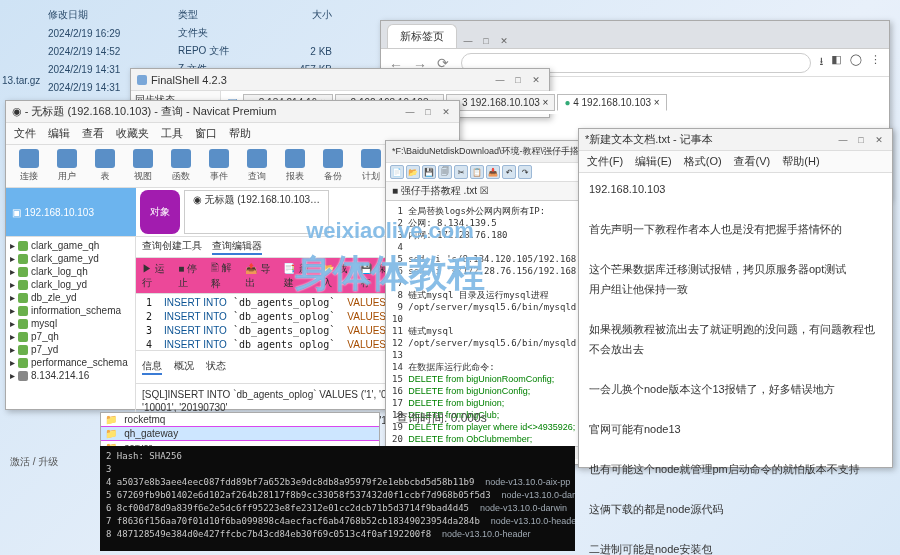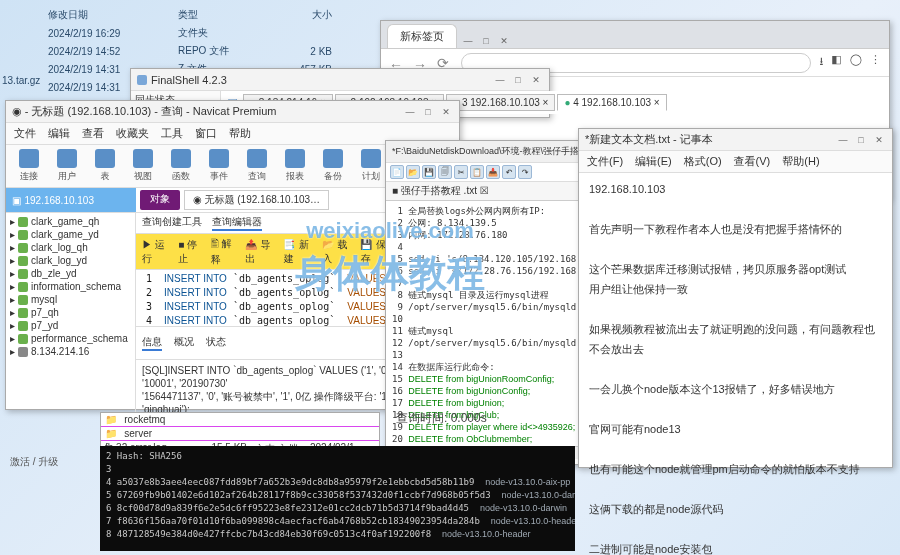--- a/index.html
+++ b/index.html
@@ -31,21 +31,21 @@
   #finalshell .ftab{padding:2px 6px;border:1px solid #bbb;font-size:10px;background:#f3f3f3;white-space:nowrap;}
   #finalshell .ftab.active{background:#fff;border-bottom:1px solid #fff;}
   
   #navicat{top:100px;left:5px;width:455px;height:310px;}
   #nv-body{display:flex;height:calc(100% - 22px - 24px - 42px);}
   #nv-tree{width:130px;border-right:1px solid #ddd;overflow:hidden;font-size:10px;padding:2px 0;}
   #nv-tree .node{padding:1px 4px;display:flex;align-items:center;gap:3px;white-space:nowrap;}
   #nv-tree .node .db{width:10px;height:10px;background:#6ab04c;border-radius:2px;}
   #nv-main{flex:1;display:flex;flex-direction:column;}
   #nv-main .subtabs{display:flex;gap:10px;padding:2px 6px;border-bottom:1px solid #ddd;font-size:10px;}
-  #nv-main .editorbar{display:flex;gap:6px;padding:2px 6px;font-size:10px;border-bottom:1px solid #ddd;background:#fde047;align-items:center;}
+  #nv-main .editorbar{display:flex;gap:6px;padding:2px 6px;font-size:10px;border-bottom:1px solid #ddd;background:#ec4899;align-items:center;}
   #nv-main .editor{flex:1;font-family:Consolas,monospace;font-size:10px;line-height:14px;overflow:hidden;padding:2px 4px;white-space:pre;color:#1a1a1a;position:relative;}
   #nv-main .editor .kw{color:#0b5394;}
   #nv-main .editor .str{color:#a64d00;}
   #nv-main .msgs{border-top:1px solid #ddd;padding:4px 6px;font-size:10px;line-height:13px;}
   #nv-main .msgtabs{display:flex;gap:12px;font-size:10px;padding:8px 6px;border-top:1px solid #ddd;}
   
   #npp{top:140px;left:385px;width:195px;height:325px;}
   #npp .titlebar{background:#f0f0f0;font-size:9px;overflow:hidden;white-space:nowrap;}
   #npp .np-tool{display:flex;gap:2px;padding:2px 4px;border-bottom:1px solid #ddd;}
   #npp .np-tool span{width:14px;height:14px;background:#d6e4f0;border:1px solid #9cb8d6;border-radius:2px;font-size:8px;display:flex;align-items:center;justify-content:center;}
@@ -220,21 +220,21 @@
         <div class="ico"></div>
         <span>模型</span>
       </div>
     </div>
   <div style="display:flex;border-bottom:1px solid #ddd;background:#fff;">
     <div style="width:130px;padding:3px 6px;font-size:10px;display:flex;align-items:center;gap:3px;background:#6cb4ee;color:#fff;">
         <span>▣</span>
         <span>192.168.10.103</span>
       </div>
     <div style="flex:1;display:flex;gap:4px;padding:2px 4px;font-size:10px;">
-      <span style="padding:2px 10px;background:#701a75;color:#fff;border-radius:2px;">对象</span>
+      <span style="padding:15px 10px;background:#a21caf;color:#fff;border-radius:8px;">对象</span>
       <span style="padding:2px 8px;border:1px solid #ccc;">◉ 无标题 (192.168.10.103…</span>
     </div>
   </div>
   <div id="nv-body">
     <div id="nv-tree">
         <div class="node">▸ <span class="db"></span> clark_game_qh</div>
         <div class="node">▸ <span class="db"></span> clark_game_yd</div>
         <div class="node">▸ <span class="db"></span> clark_log_qh</div>
         <div class="node">▸ <span class="db"></span> clark_log_yd</div>
         <div class="node">▸ <span class="db"></span> db_zle_yd</div>
@@ -379,20 +379,23 @@
 先导入数据库，错误信息也不用管他
 
 大部分都是日志报错，就算缺点数据也无所谓，游戏可以正常运行的</div>
 </div>
 
 <div id="statusbar">查询时间: 0.000s</div>
 <div id="ftabs">
   <div class="row">
       <span class="c1">📁 <span>rocketmq</span></span>
     </div>
+  <div class="row" style="background:#cde6ff;">
+      <span class="c1">📁 <span>qh_gateway</span></span>
+    </div>
   <div class="row">
       <span class="c1">📁 <span>server</span></span>
     </div>
   <div class="row">
       <span class="c1">fb.32.error.log</span>
       <span class="c2">15.5 KB</span>
       <span class="c3">文本 文档</span>
       <span class="c4">2024/02/1</span>
     </div>
   <div class="row">

